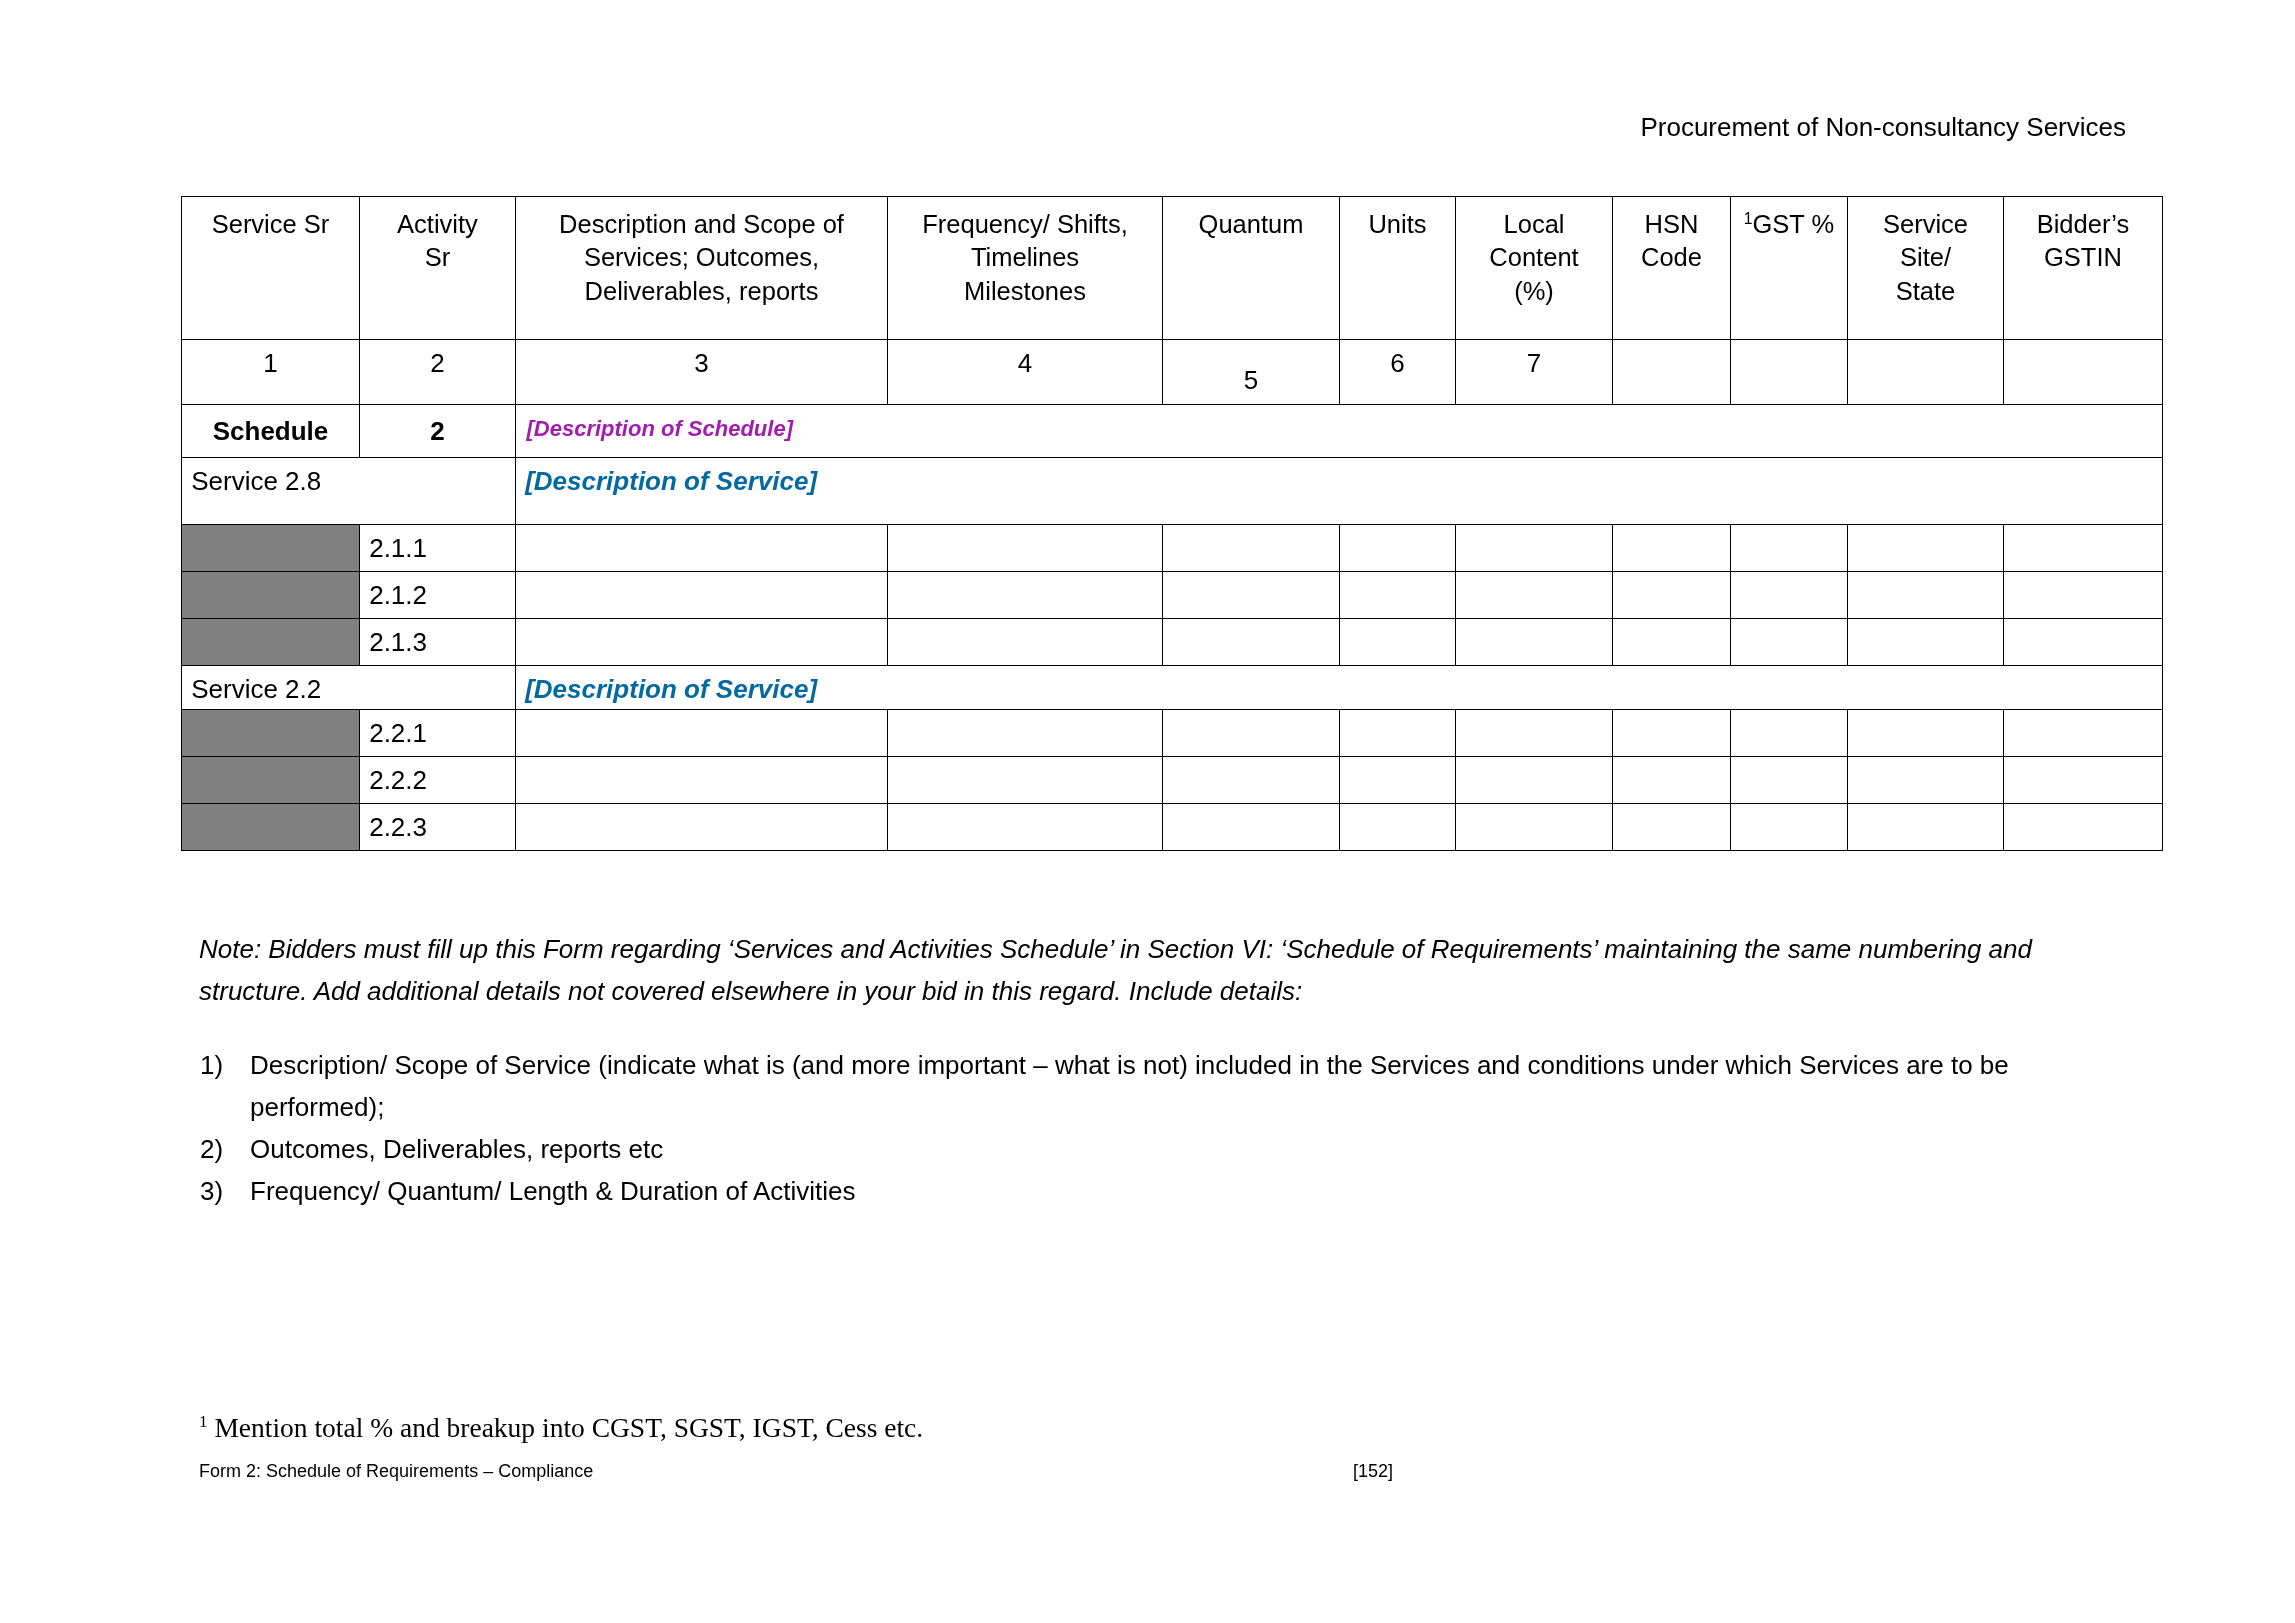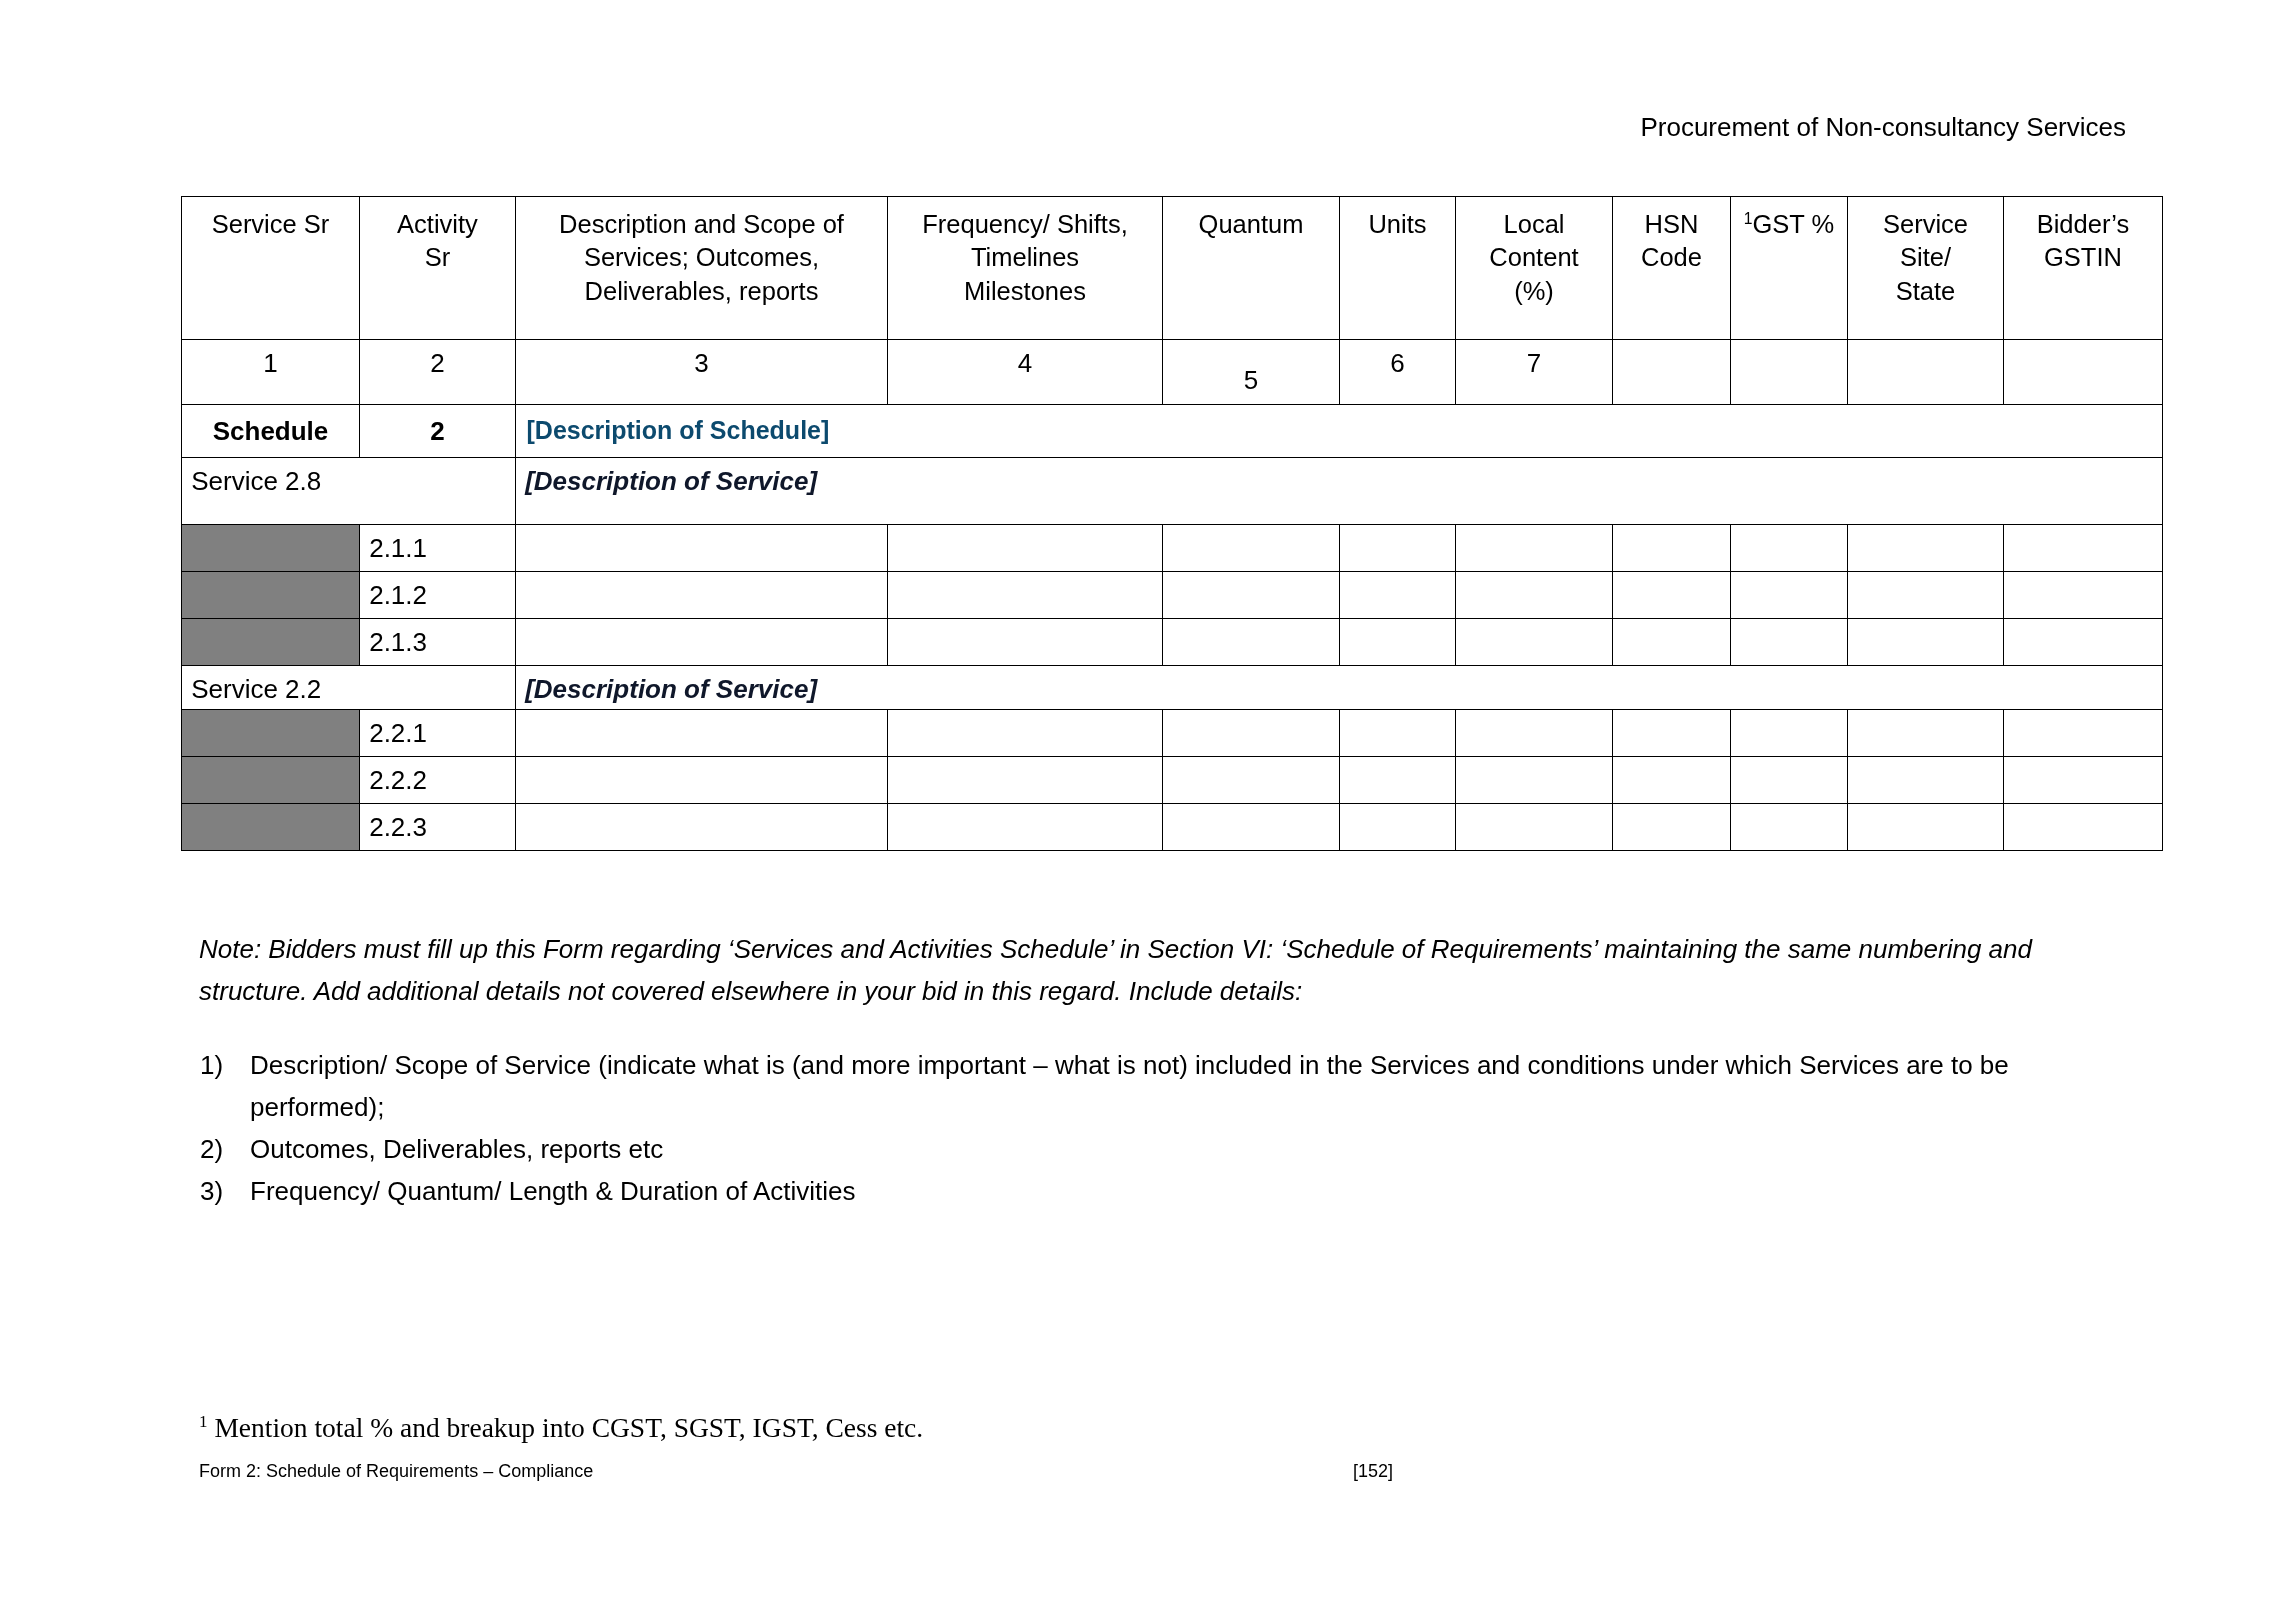--- a/index.html
+++ b/index.html
@@ -67,37 +67,38 @@
   .num-row td.low { padding-top: 25px; }
 
   tr.schedule-row { height: 53px; }
   .schedule-row td {
     vertical-align: top;
     padding-top: 10.5px;
     font-size: 26px;
   }
   .cell-bold-center { font-weight: 700; text-align: center; }
   td.desc-schedule {
+    font-style: italic;
     font-weight: 700;
-    color: #0c4a6e;
+    color: #a21caf;
     padding-left: 10.5px;
-    font-size: 25px;
+    font-size: 22px;
   }
 
   tr.service-row td {
     vertical-align: top;
     font-size: 26px;
     padding: 7.9px 0 0 9.2px;
   }
   tr.svc-tall { height: 67px; }
   tr.svc-short { height: 44px; }
   td.desc-service {
     font-style: italic;
     font-weight: 700;
-    color: #0f172a;
+    color: #0369a1;
     font-size: 27.5px;
     padding-left: 10.5px;
     padding-top: 5.2px;
   }
 
   tr.activity-row { height: 47px; }
   .activity-row td {
     vertical-align: middle;
     font-size: 26px;
   }

